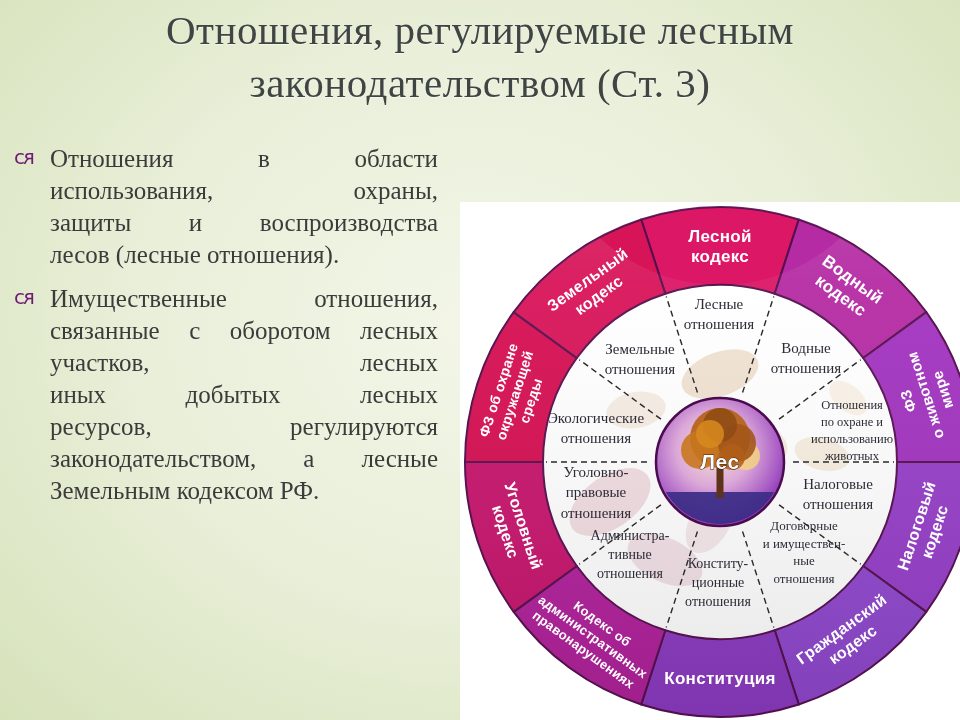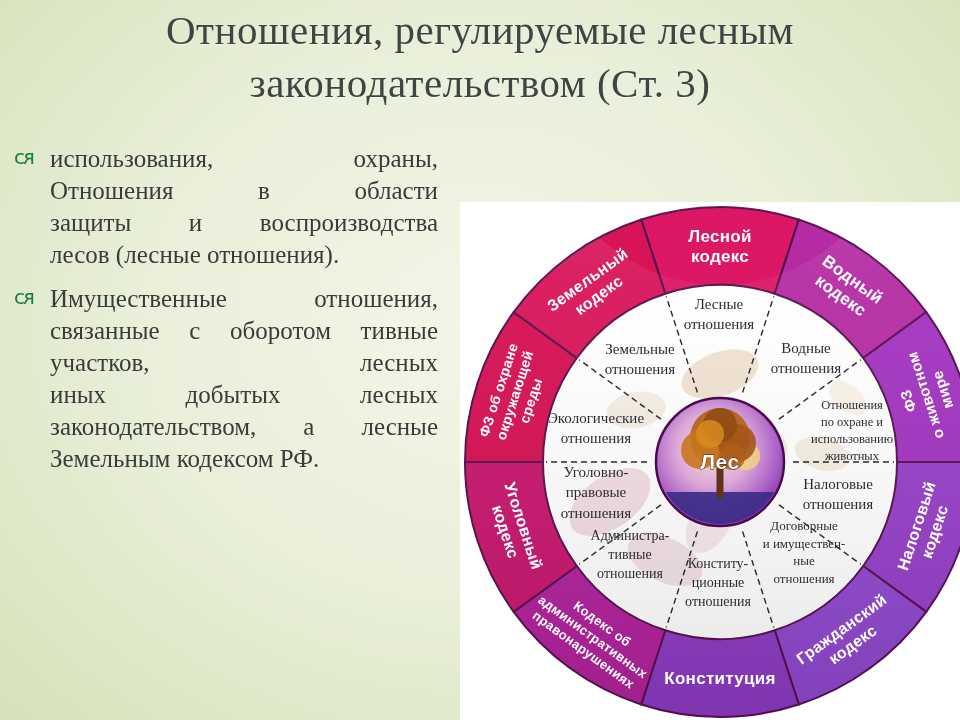--- a/index.html
+++ b/index.html
@@ -17,50 +17,51 @@
     text-shadow:0 1px 1px rgba(255,255,255,0.6);
   }
   .bullets{
     position:absolute;top:143px;left:10px;width:428px;
     font-size:25px;color:#3b3b3b;
   }
   .bullet{position:relative;padding-left:40px;margin-bottom:12px;}
   .bullet-marker{
     position:absolute;left:4px;top:2px;
     font-family:"DejaVu Sans", sans-serif;
-    font-size:20px;color:#15803d;letter-spacing:-2px;
+    font-size:20px;color:#701a75;letter-spacing:-2px;
   }
   .bullet-line{line-height:1.28;text-align:justify;}
   .bullet-line.just{text-align-last:justify;}
   .diagram-panel{
     position:absolute;left:460px;top:202px;width:522px;height:518px;
     background:#ffffff;
   }
   svg text{font-family:"Liberation Sans", sans-serif;}
   svg .inner-label{font-family:"Liberation Serif", serif;}
 </style>
 </head>
 <body>
 
 <div class="slide">
   <h1 class="slide-title">Отношения, регулируемые лесным законодательством (Ст. 3)</h1>
   <div class="bullets">
       <div class="bullet">
         <span class="bullet-marker">cᴙ</span>
+        <div class="bullet-line just">Отношения в области</div>
         <div class="bullet-line just">использования, охраны,</div>
-        <div class="bullet-line just">Отношения в области</div>
         <div class="bullet-line just">защиты и воспроизводства</div>
         <div class="bullet-line">лесов (лесные отношения).</div>
       </div>
       <div class="bullet">
         <span class="bullet-marker">cᴙ</span>
         <div class="bullet-line just">Имущественные отношения,</div>
-        <div class="bullet-line just">связанные с оборотом тивные</div>
+        <div class="bullet-line just">связанные с оборотом лесных</div>
         <div class="bullet-line just">участков, лесных</div>
         <div class="bullet-line just">иных добытых лесных</div>
+        <div class="bullet-line just">ресурсов, регулируются</div>
         <div class="bullet-line just">законодательством, а лесные</div>
         <div class="bullet-line">Земельным кодексом РФ.</div>
       </div>
     </div>
   <div class="diagram-panel">
     <svg id="wheel" width="522" height="518" viewBox="0 0 522 518">
         <defs>
           <radialGradient id="cg" cx="45%" cy="40%" r="65%">
             <stop offset="0%" stop-color="#f6e3cf"></stop>
             <stop offset="45%" stop-color="#dba8d8"></stop>

